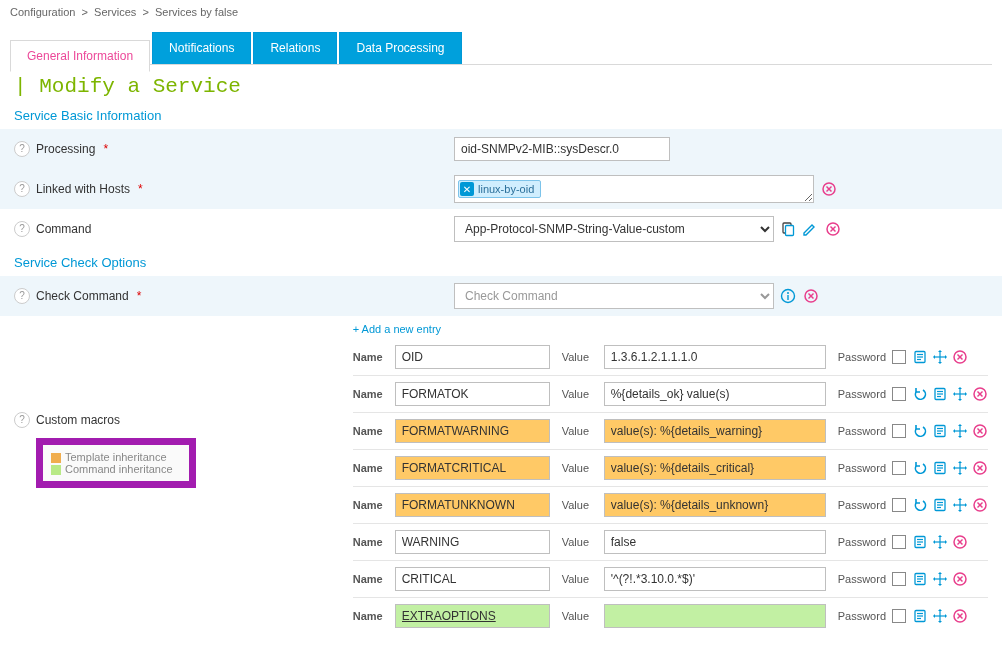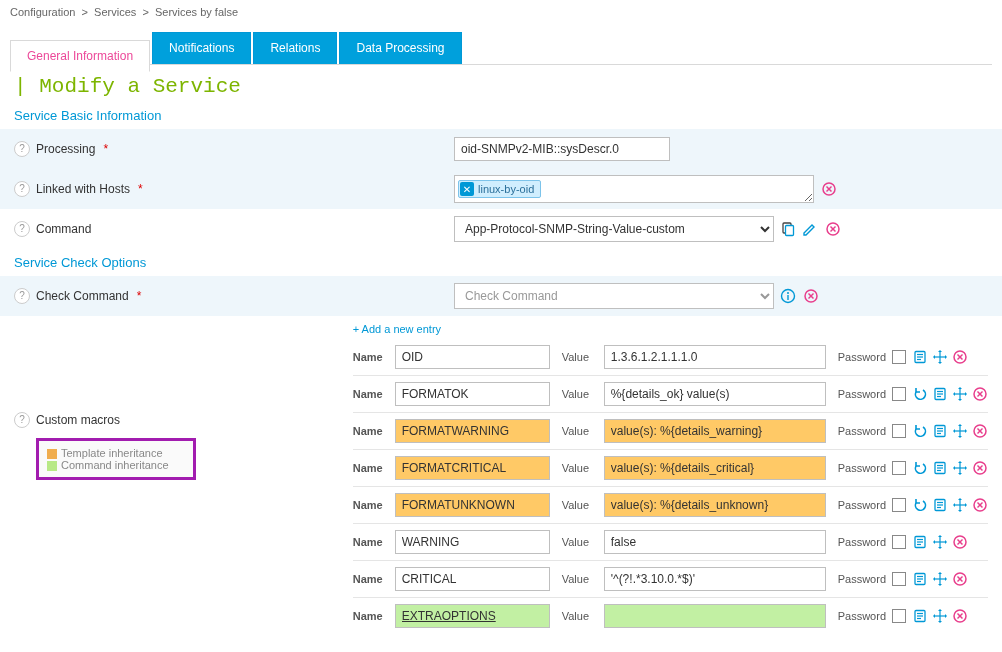--- a/index.html
+++ b/index.html
@@ -130,21 +130,21 @@
   .icon-btn {
     display: inline-flex;
     align-items: center;
     justify-content: center;
     width: 18px; height: 18px;
     cursor: pointer;
   }
   .ic-delete svg circle { stroke: #e83e8c; fill: none; }
   .ic-delete svg line { stroke: #e83e8c; }
   .legend-box {
-    border: 3px solid #a21caf;
+    border: 7px solid #a21caf;
     background: #fafafa;
     padding: 6px 8px;
     font-size: 11px;
     color: #888;
     width: 160px;
     margin-top: 4px;
   }
   .legend-sw {
     display: inline-block;
     width: 10px; height: 10px;

